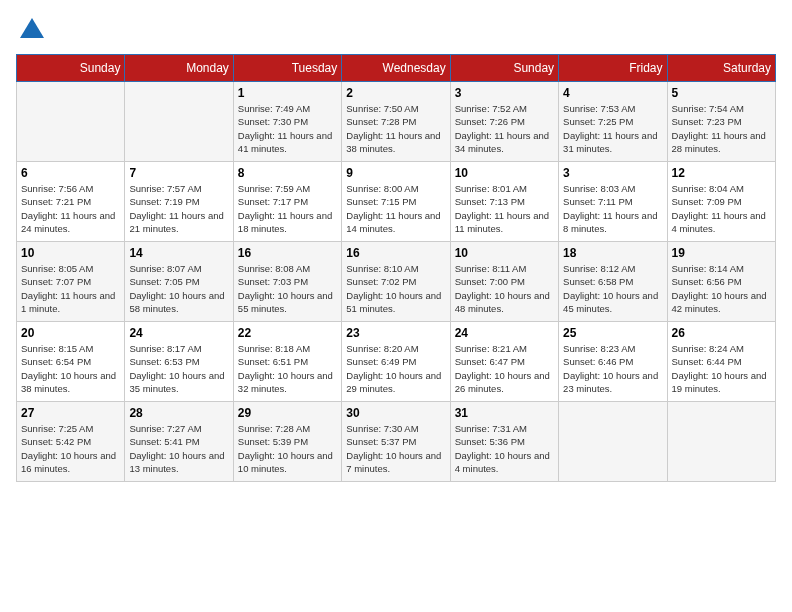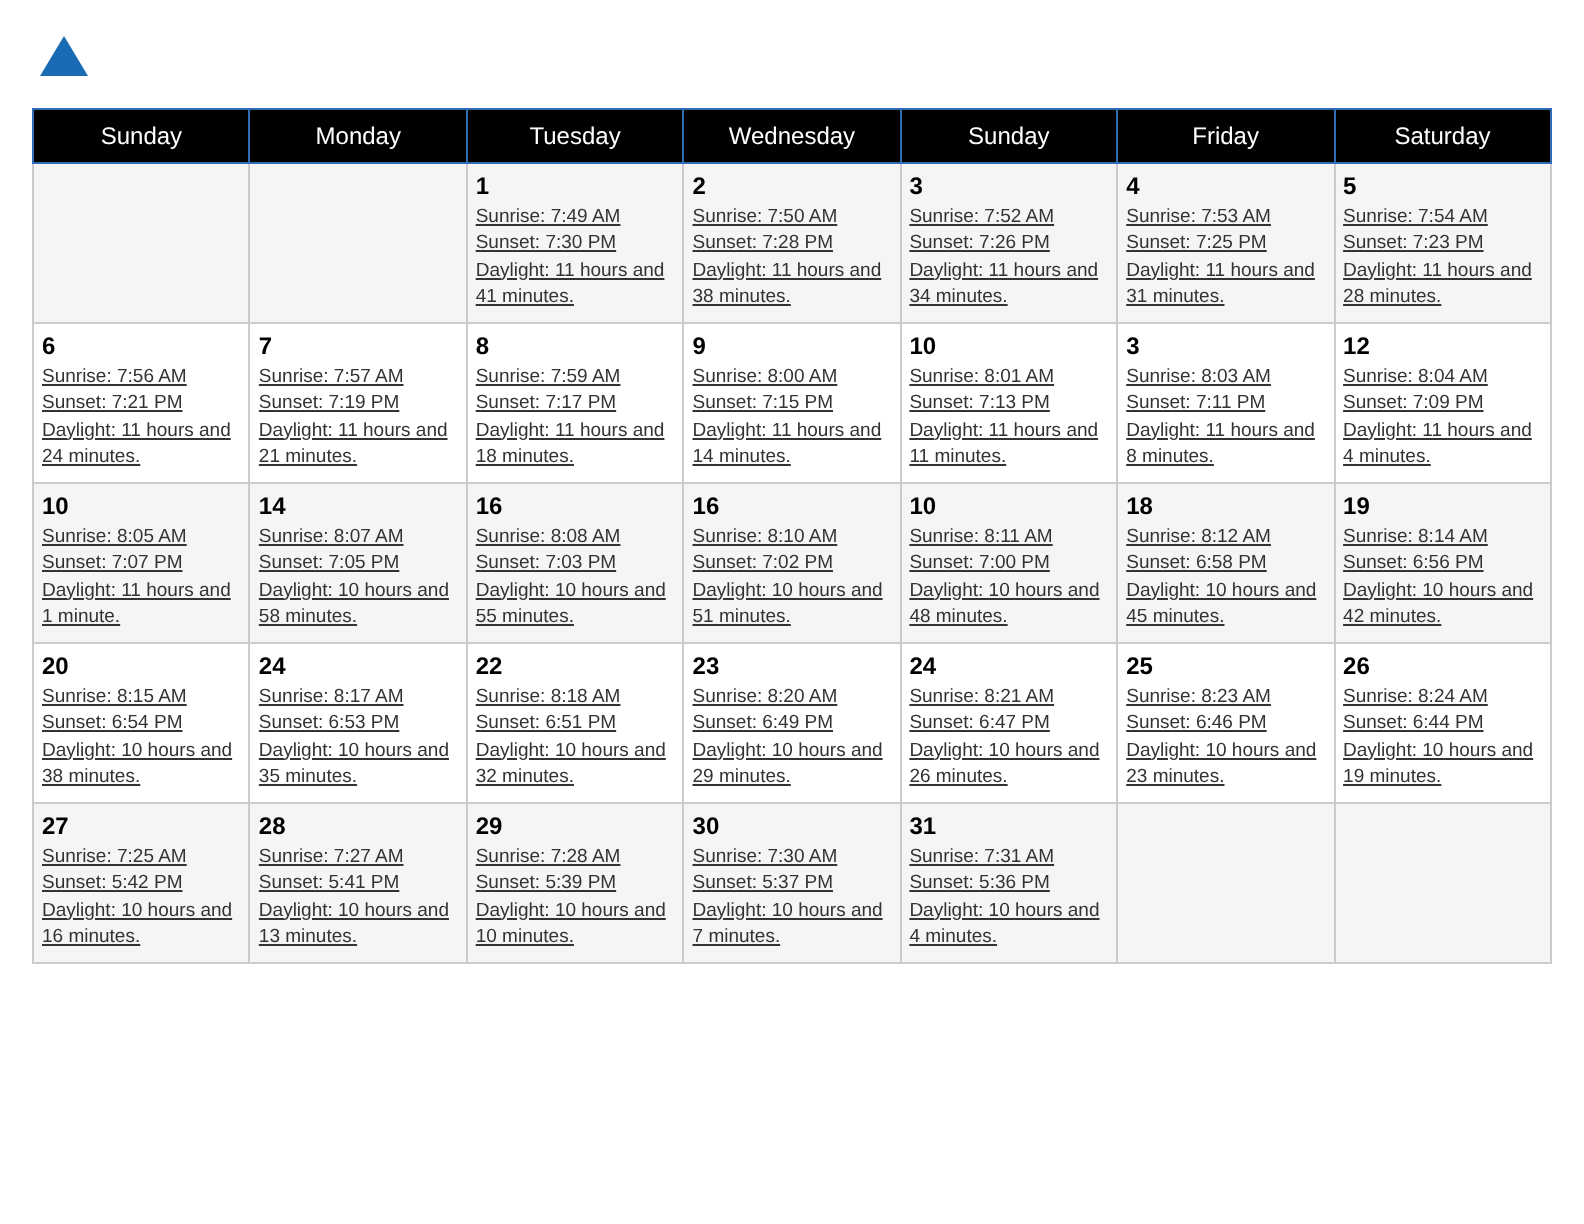--- a/index.html
+++ b/index.html
@@ -46,24 +46,24 @@
     .location {
       font-size: 14px;
       color: #555;
     }
     table {
       width: 100%;
       border-collapse: collapse;
       font-size: 10px;
     }
     thead tr th {
-      background-color: #000000;
+      background-color: #b91c1c;
       color: #fff;
       padding: 6px 4px;
-      text-align: center;
+      text-align: right;
       font-size: 12px;
       font-weight: normal;
       border: 1px solid #2e6db4;
     }
     tbody tr td {
       border: 1px solid #ccc;
       vertical-align: top;
       padding: 4px;
       height: 80px;
       width: 108px;
@@ -77,21 +77,20 @@
     .day-num {
       font-size: 12px;
       font-weight: bold;
       display: block;
       margin-bottom: 2px;
     }
     .day-detail {
       font-size: 9.5px;
       color: #333;
       line-height: 1.4;
-      text-decoration: underline;
     }
   </style>
 </head>
 <body>
 
 <div class="header">
   <div class="logo">
     <div>
       <span class="logo-text-general"></span><br>
       <span class="logo-text-blue"></span>

